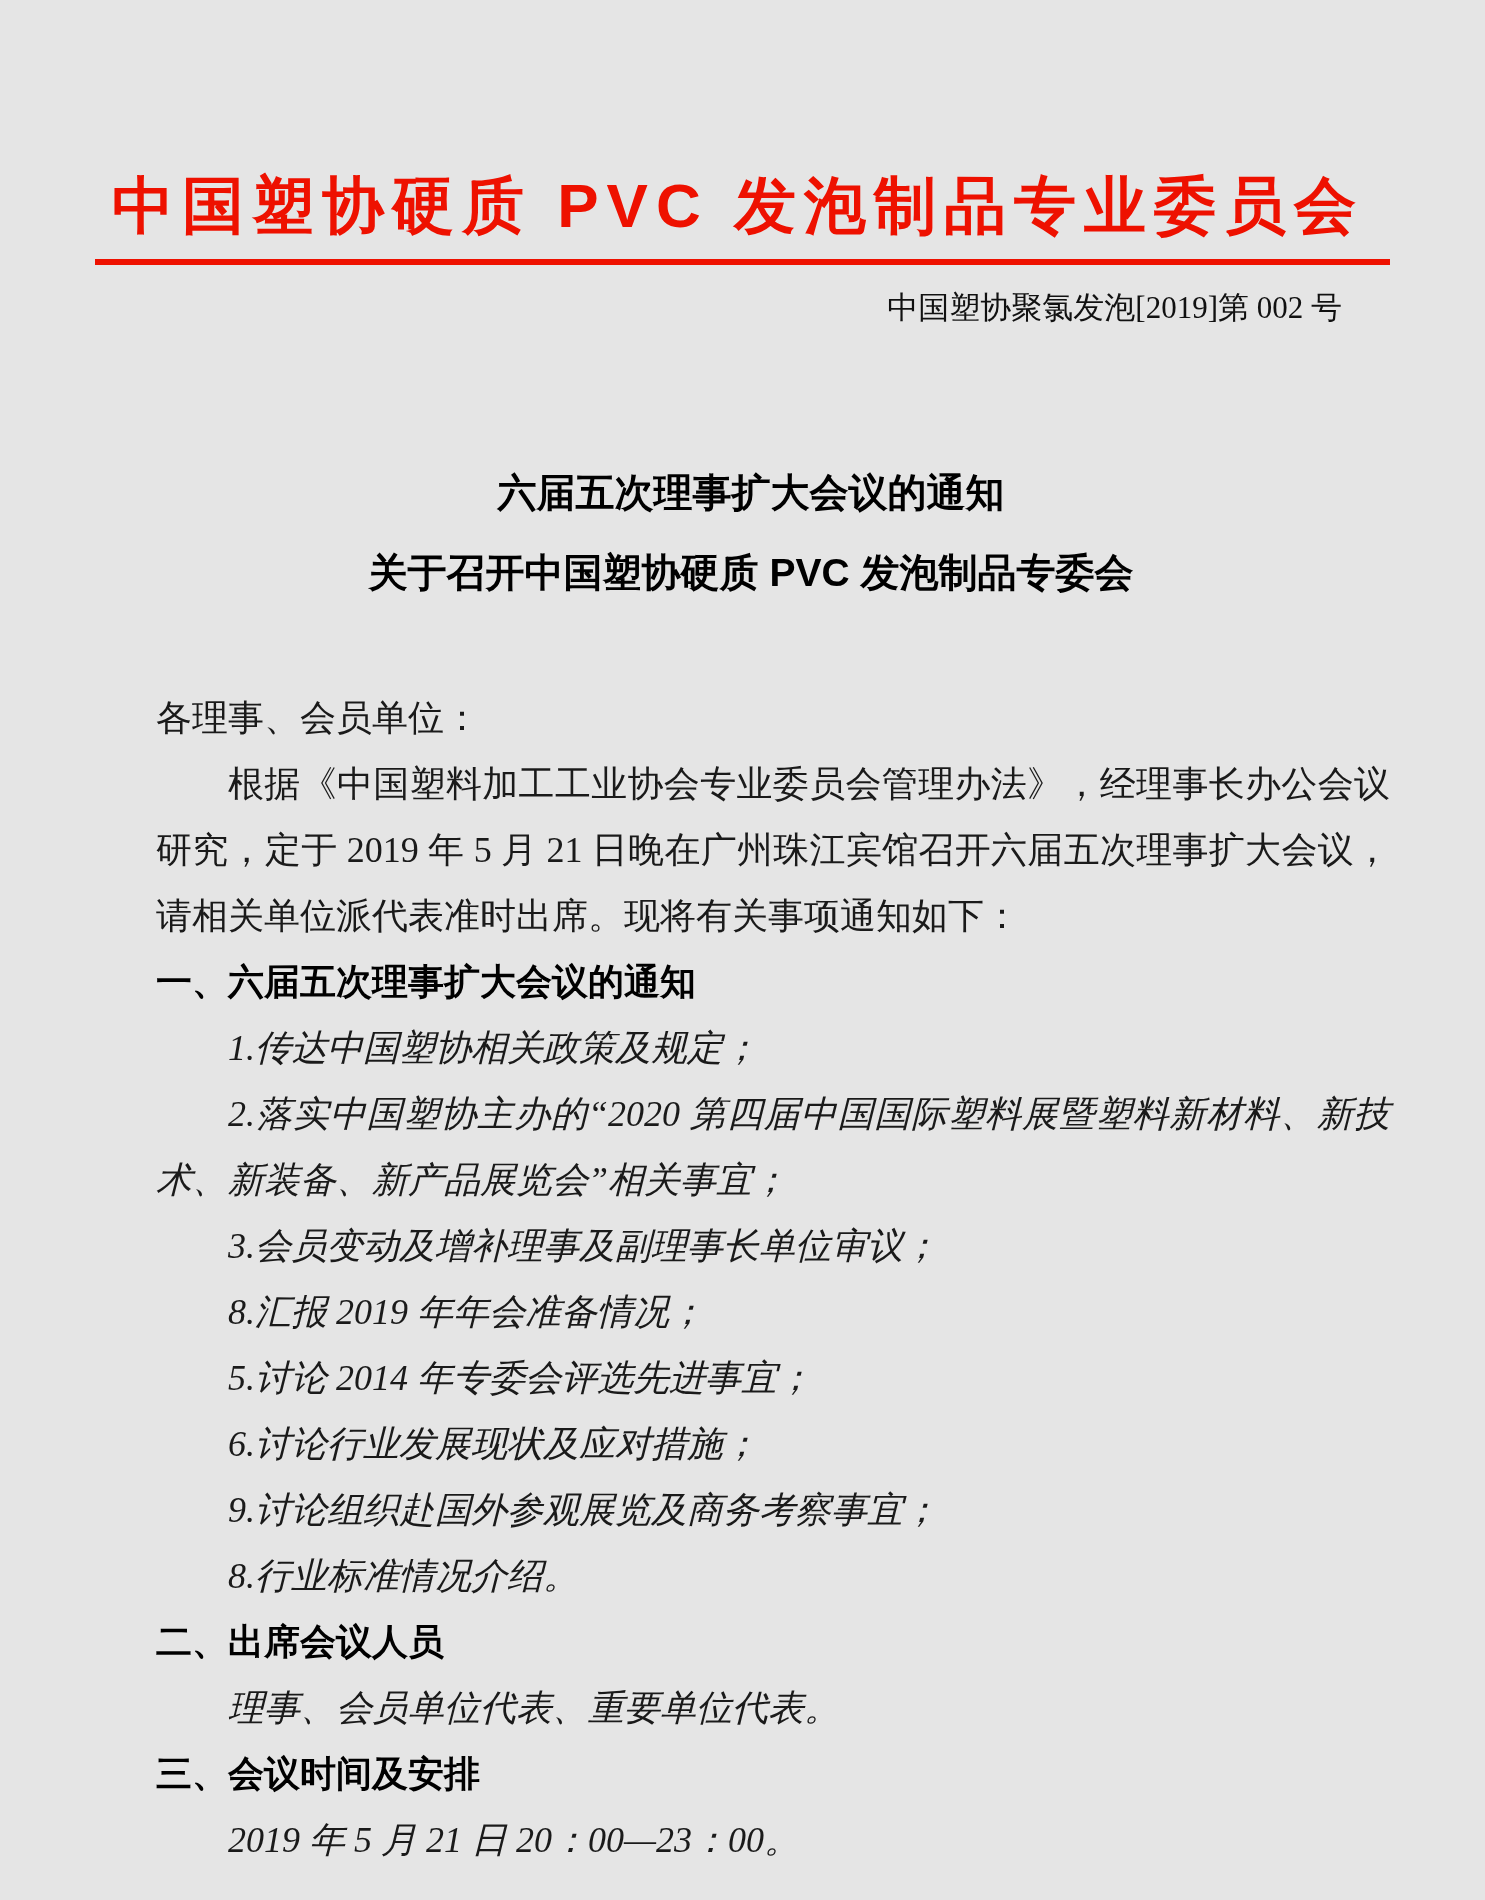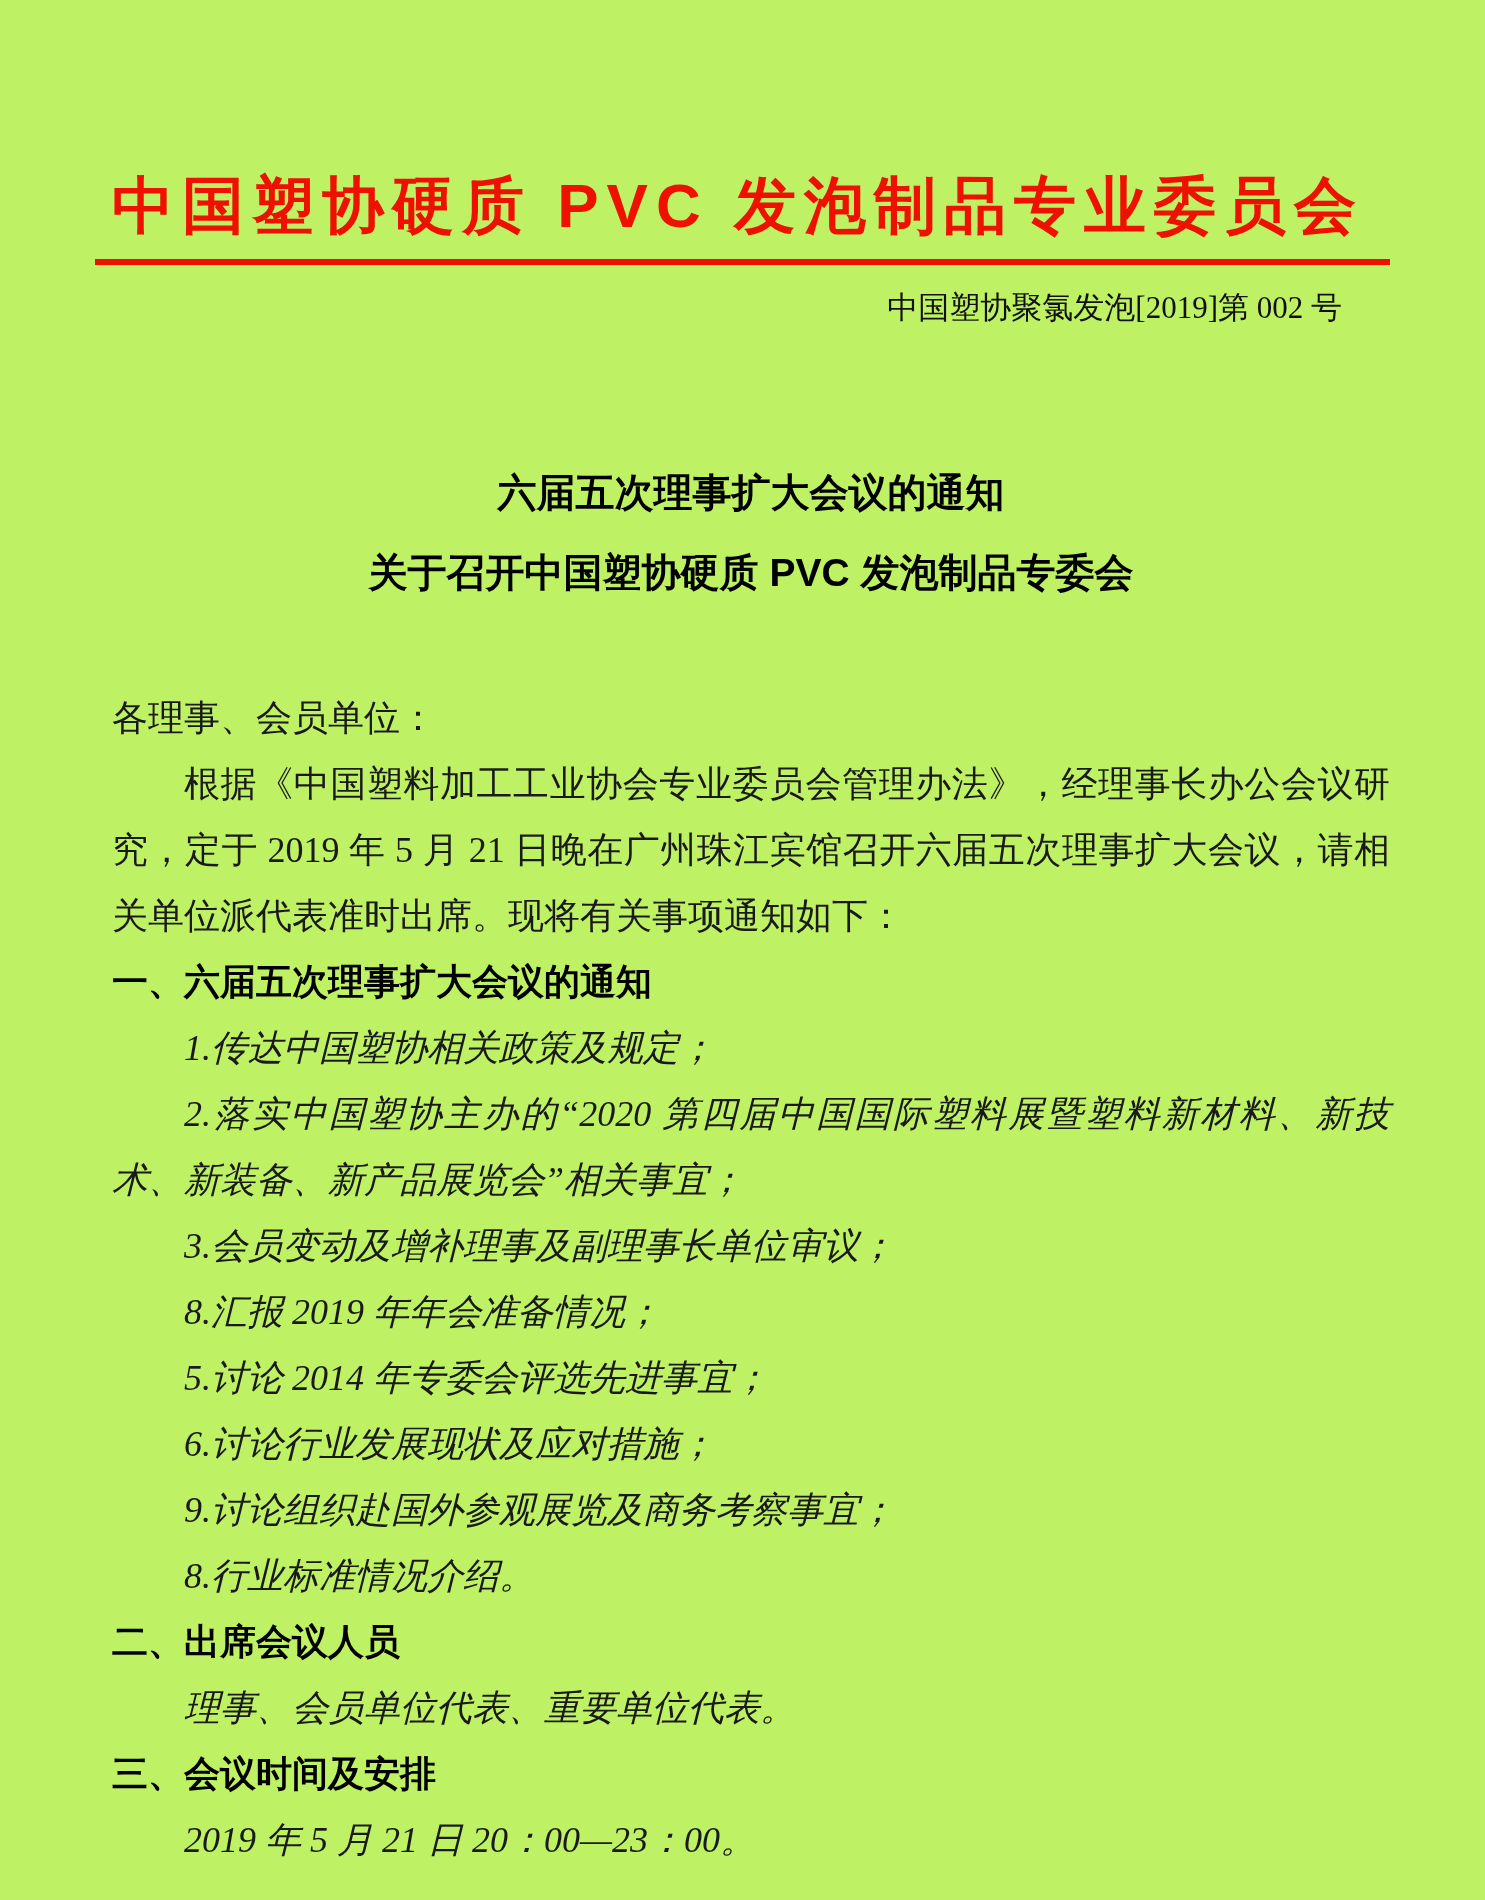--- a/index.html
+++ b/index.html
@@ -5,21 +5,21 @@
   html, body {
     margin: 0;
     padding: 0;
     background: #888;
   }
   .page {
     position: relative;
     width: 1485px;
     height: 1900px;
     margin: 0 auto;
-    background: #bef264;
+    background: #e5e5e5;
     box-sizing: border-box;
     padding: 175px 95px 0 112px;
     overflow: hidden;
     font-family: "Liberation Serif", "DejaVu Serif", serif;
     color: #1a1a1a;
   }
   .letterhead {
     margin-left: -17px;
     padding-left: 17px;
     padding-bottom: 22px;
@@ -49,20 +49,21 @@
     font-weight: bold;
     font-size: 39px;
     line-height: 80px;
     color: #000;
   }
   .body-text {
     margin-top: 72px;
     font-size: 36px;
     line-height: 66px;
     text-align: justify;
+    margin-left: 44px;
   }
   .body-text p { margin: 0; }
   .salutation { text-indent: 0; }
   .para-indent { text-indent: 2em; }
   .sec-heading {
     font-weight: bold;
     color: #000;
     text-indent: 0;
   }
   .sec-item { text-indent: 2em; font-style: italic; }

